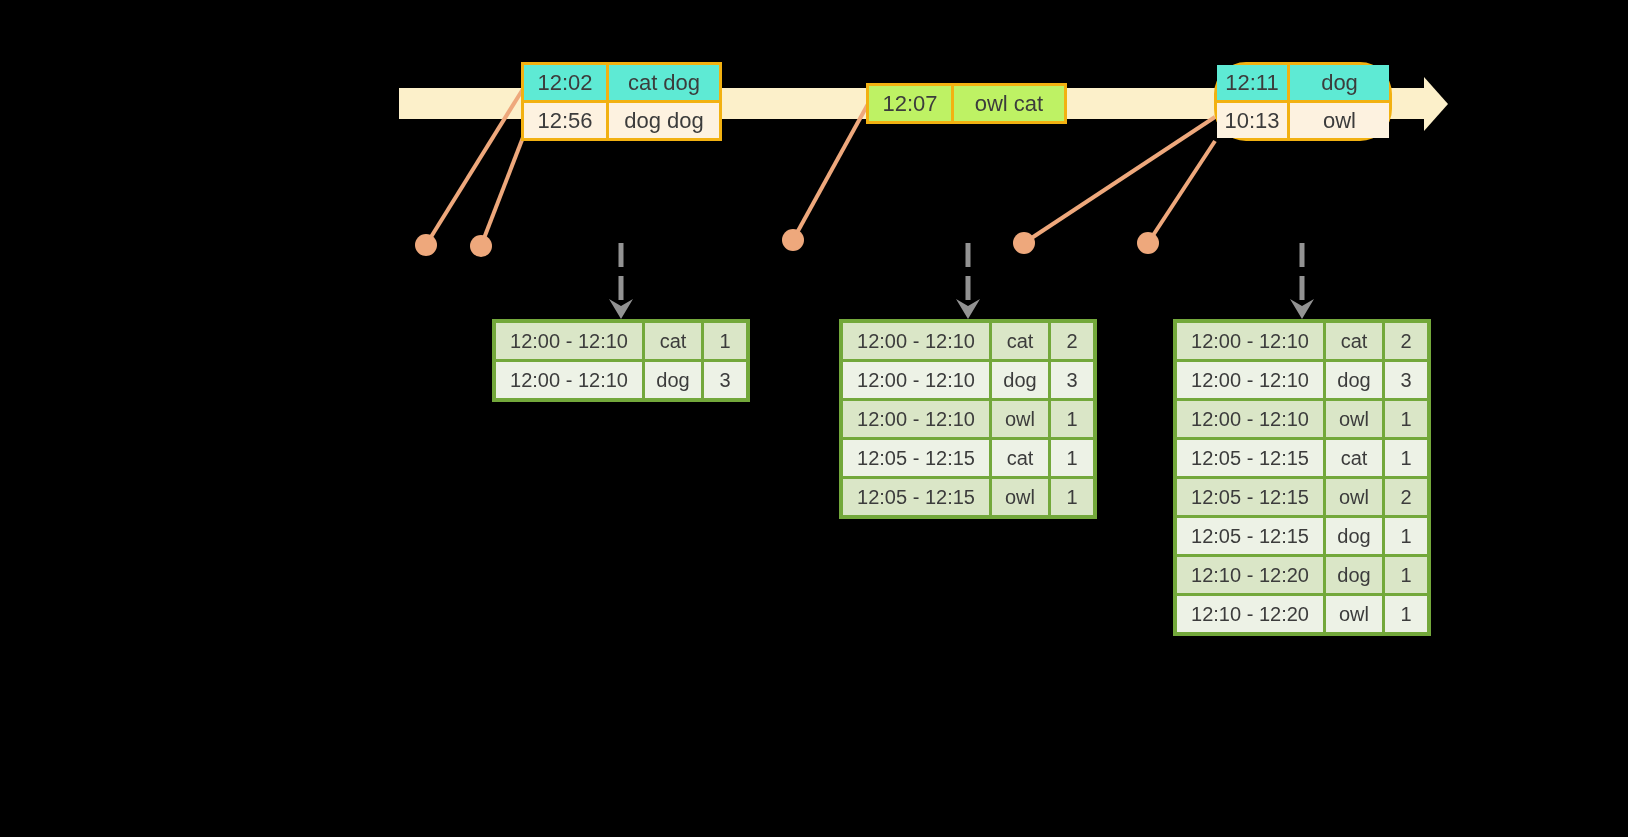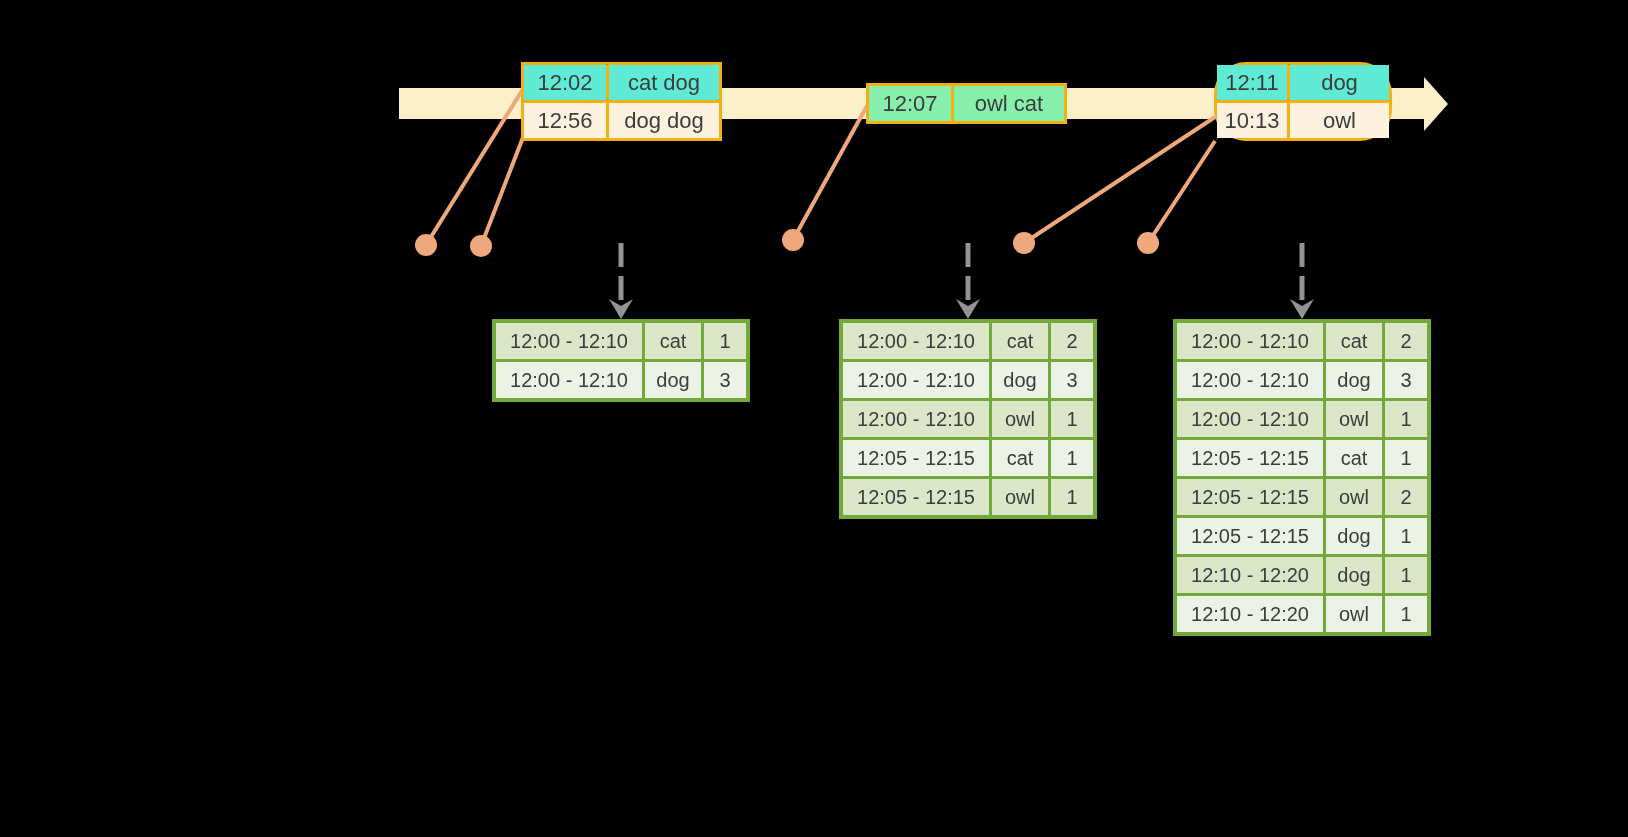--- a/index.html
+++ b/index.html
@@ -21,21 +21,21 @@
     padding:3px;
     background:#F2B111; 
     grid-auto-rows:35px;
   }
   .ocell{
     display:flex;align-items:center;justify-content:center;
     font-size:22px;color:#3C3C3C;
   }
   .o-dark{background:#5eead4;}
   .o-light{background:#FDF2E0;}
-  .o-single{background:#86efac;}
+  .o-single{background:#bef264;}
 
   
   .gtable{
     position:absolute;
     display:grid;
     grid-template-columns:146px 56px 42px;
     grid-auto-rows:36px;
     gap:3px;
     padding:4px;
     background:#73A83B; 

